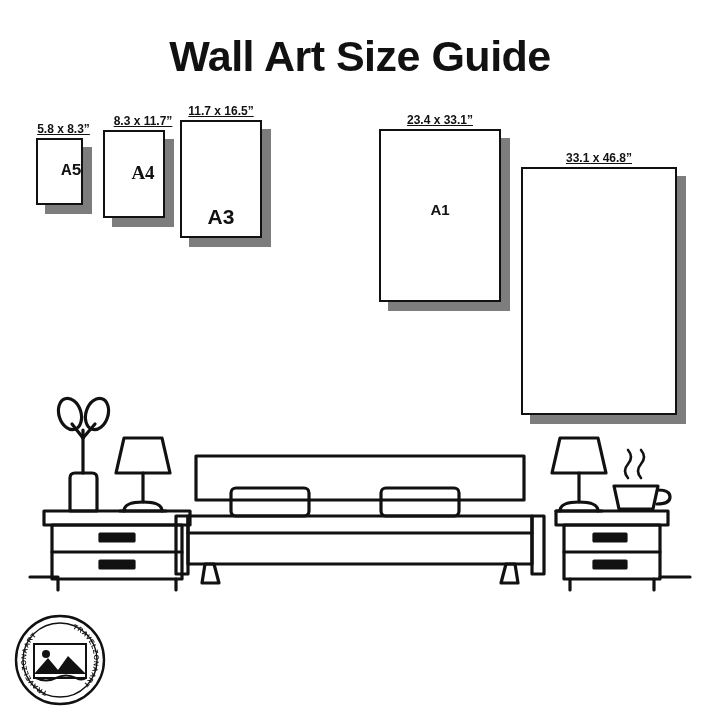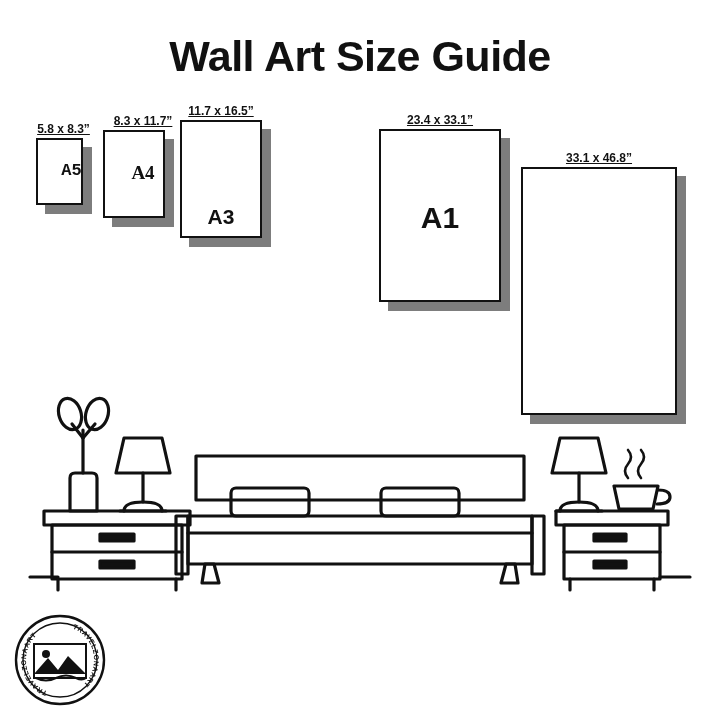--- a/index.html
+++ b/index.html
@@ -131,21 +131,21 @@
       <div class="frame-wrap" style="left: 180px; top: 10px; width: 82px; height: 118px;">
         <div class="dims" style="top: -16px;">11.7 x 16.5”</div>
         <div class="shadow" style="left: 9px; top: 9px; width: 82px; height: 118px;"></div>
         <div class="frame" style="left: 0px; top: 0px; width: 82px; height: 118px;"></div>
         <div class="frame-label" style="font-size: 21px; top: 45.98px; margin-top: 39px;">A3</div>
       </div>
       <div class="frame-wrap" style="left: 379px; top: 19px; width: 122px; height: 219px;">
         <div class="dims" style="top: -16px;">23.4 x 33.1”</div>
         <div class="shadow" style="left: 9px; top: 9px; width: 122px; height: 173px;"></div>
         <div class="frame" style="left: 0px; top: 0px; width: 122px; height: 173px;"></div>
-        <div class="frame-label" style="font-size: 30px; top: 72.24px;">A1</div>
+        <div class="frame-label" style="font-size: 15px; top: 72.24px;">A1</div>
       </div>
       <div class="frame-wrap" style="left: 521px; top: 29px; width: 156px; height: 248px; margin-top: 28px;">
         <div class="dims" style="top: -16px;">33.1 x 46.8”</div>
         <div class="shadow" style="left: 9px; top: 9px; width: 156px; height: 248px;"></div>
         <div class="frame" style="left: 0px; top: 0px; width: 156px; height: 248px;"></div>
       </div>
     </div>
 
   <div id="room">
     <svg width="720" height="230" viewBox="0 0 720 230">

